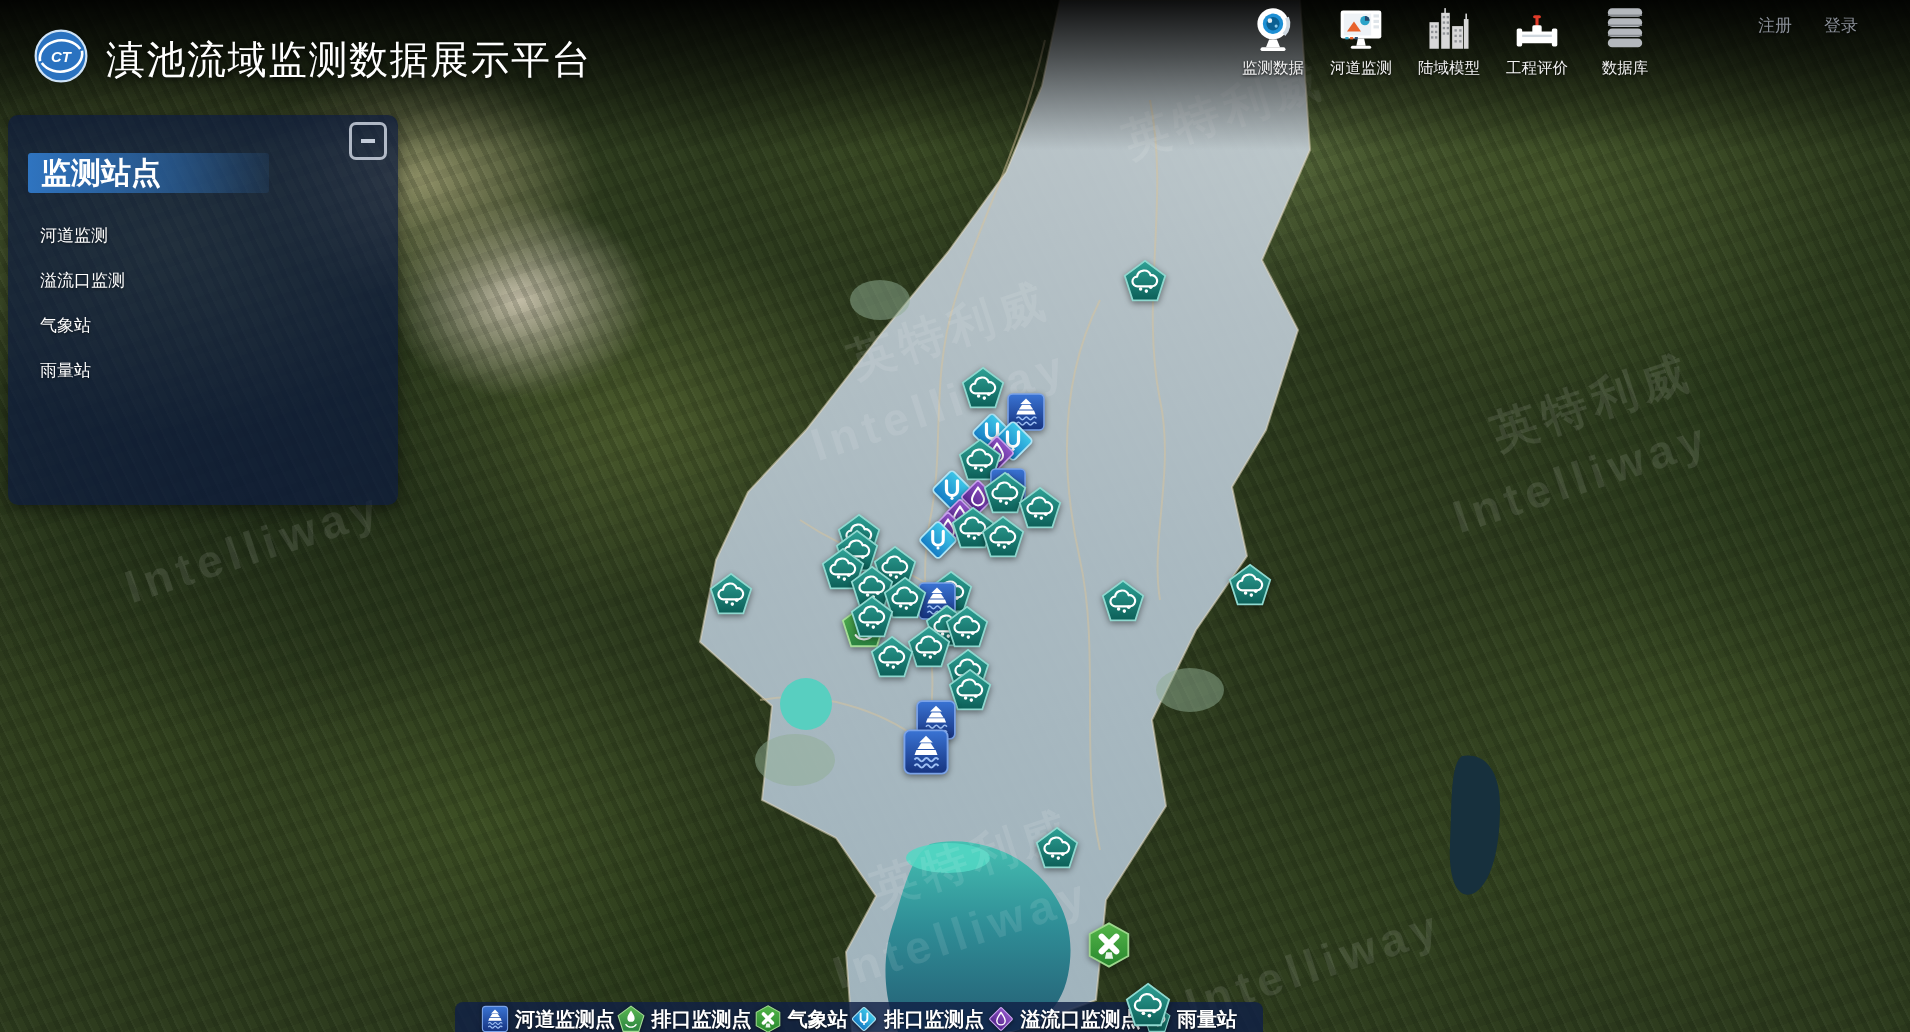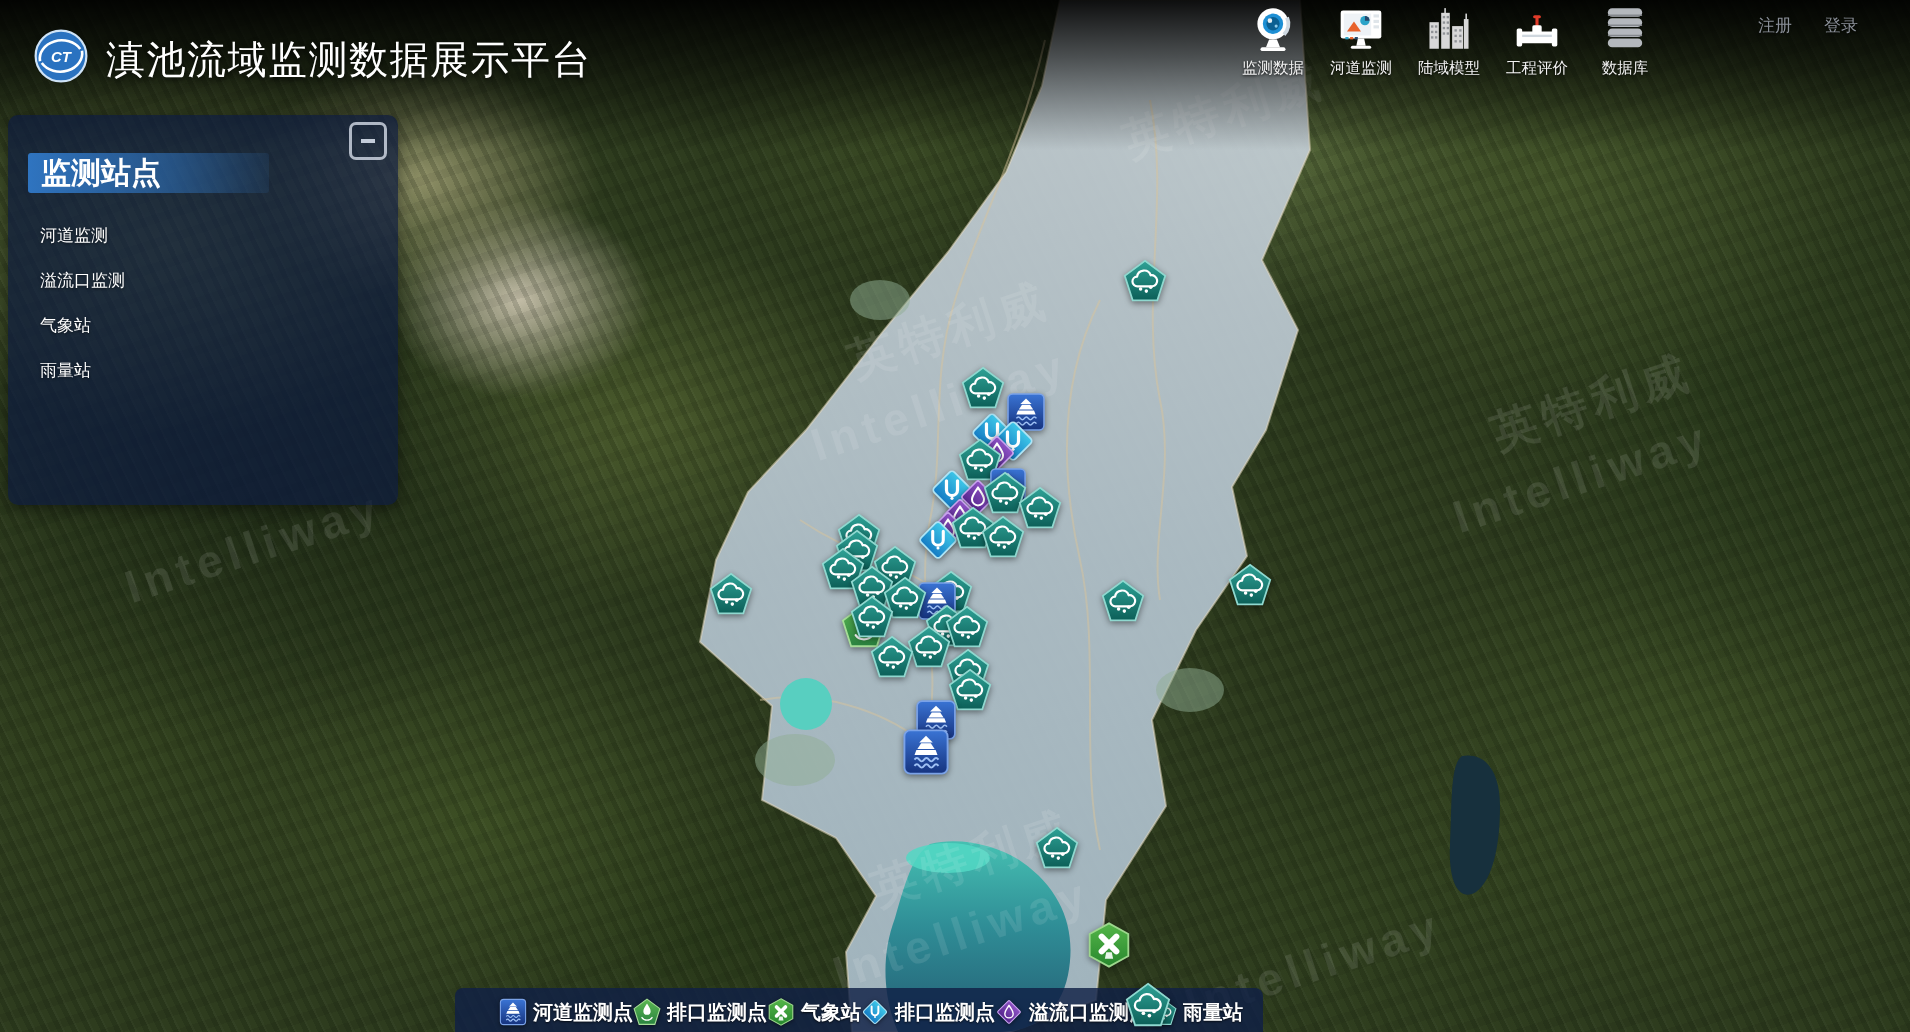--- a/index.html
+++ b/index.html
@@ -66,24 +66,24 @@
       transform:translate(-50%,-50%);background:rgba(225,232,244,.85);}
   .panel-title{margin:38px 0 0 20px;width:228px;height:40px;line-height:40px;
       padding-left:13px;font-size:30px;font-weight:bold;color:#fff;
       background:linear-gradient(90deg,#2f74c0 0%, rgba(47,116,192,.55) 60%, rgba(47,116,192,.12) 100%);
       border-radius:3px;}
   .panel-menu{list-style:none;margin:20px 0 0 0;padding:0 0 0 32px;}
   .panel-menu li{font-size:17px;color:#fff;line-height:45px;cursor:pointer;
       text-shadow:0 1px 3px rgba(0,0,0,.6);}
 
   
-  .legend{position:absolute;left:455px;bottom:0;width:808px;height:44px;z-index:20;
+  .legend{position:absolute;left:455px;bottom:0;width:808px;height:30px;z-index:20;
       background:rgba(16,32,70,.82);border-radius:8px 8px 0 0;
       display:flex;align-items:center;justify-content:space-between;
-      padding:4px 26px 0 44px;box-sizing:border-box;}
+      padding:4px 26px 0 26px;box-sizing:border-box;}
   .legend-item{display:flex;align-items:center;gap:6px;}
   .legend-item svg{width:28px;height:28px;flex:0 0 auto;filter:drop-shadow(0 1px 2px rgba(0,0,0,.5));}
   .legend-label{font-size:20px;font-weight:bold;color:#fff;white-space:nowrap;
       text-shadow:0 1px 2px rgba(0,0,0,.7);}
 </style>
 </head>
 <body>
 
 <div class="stage">
 

